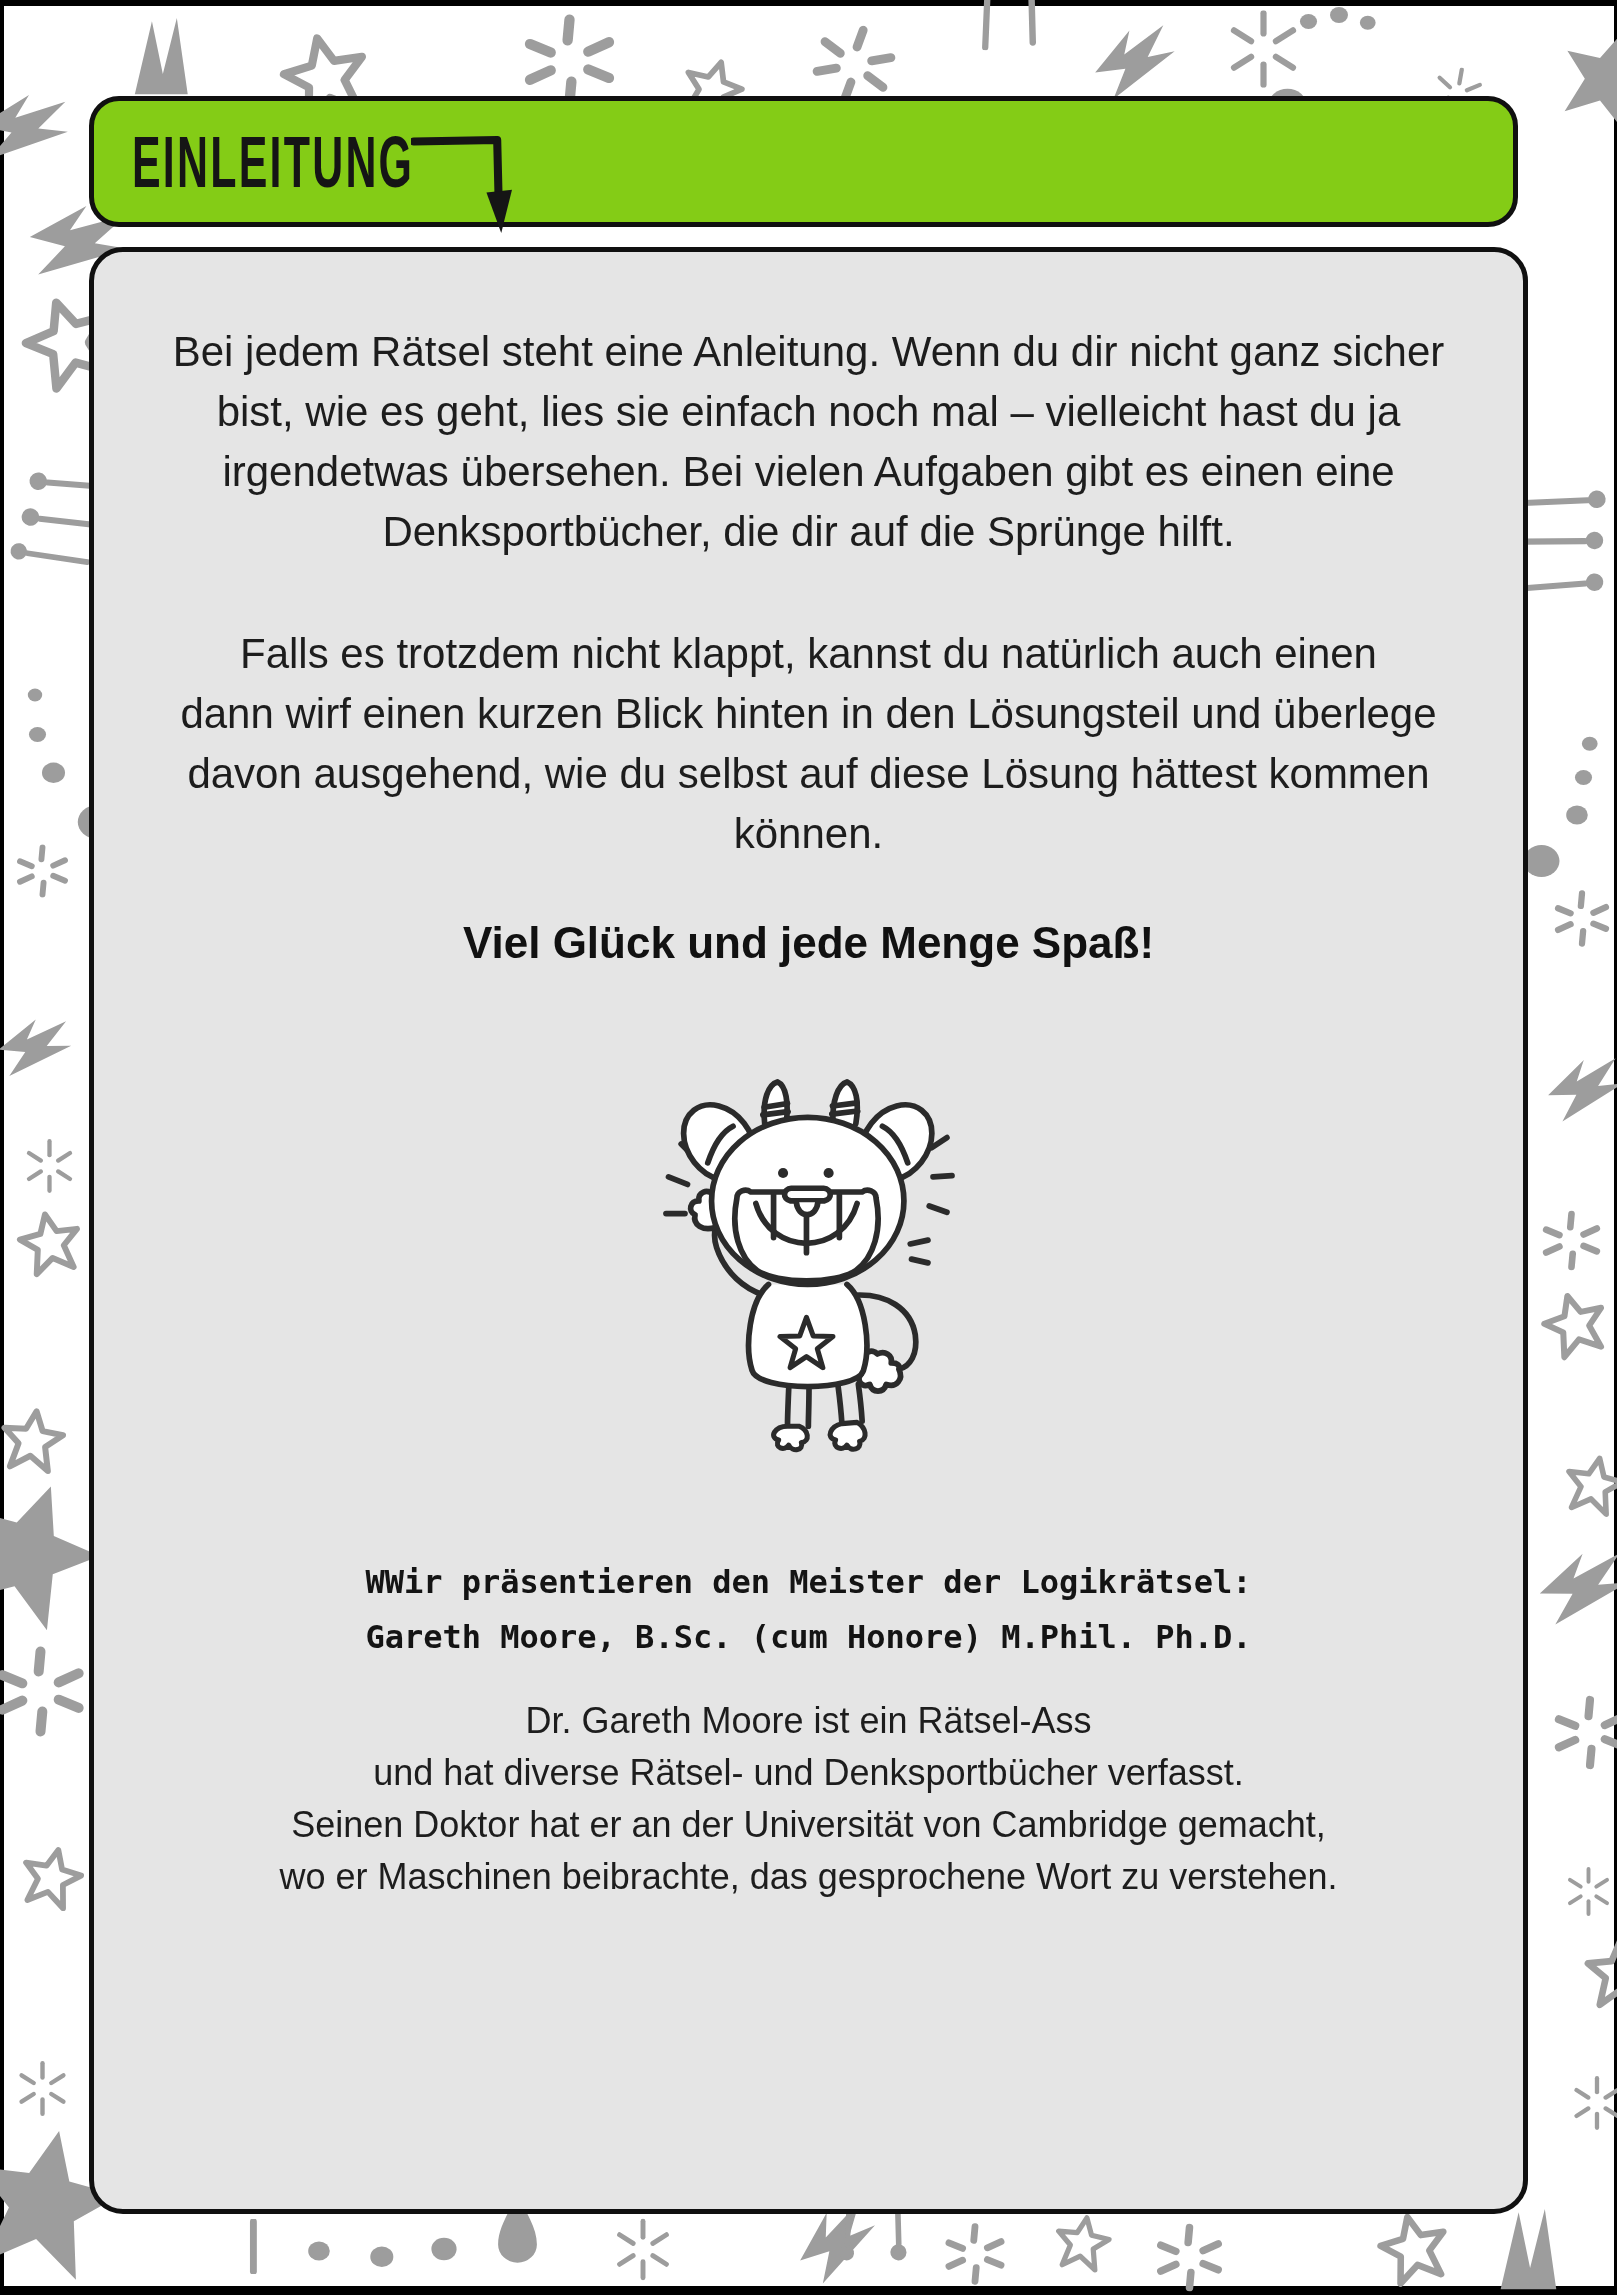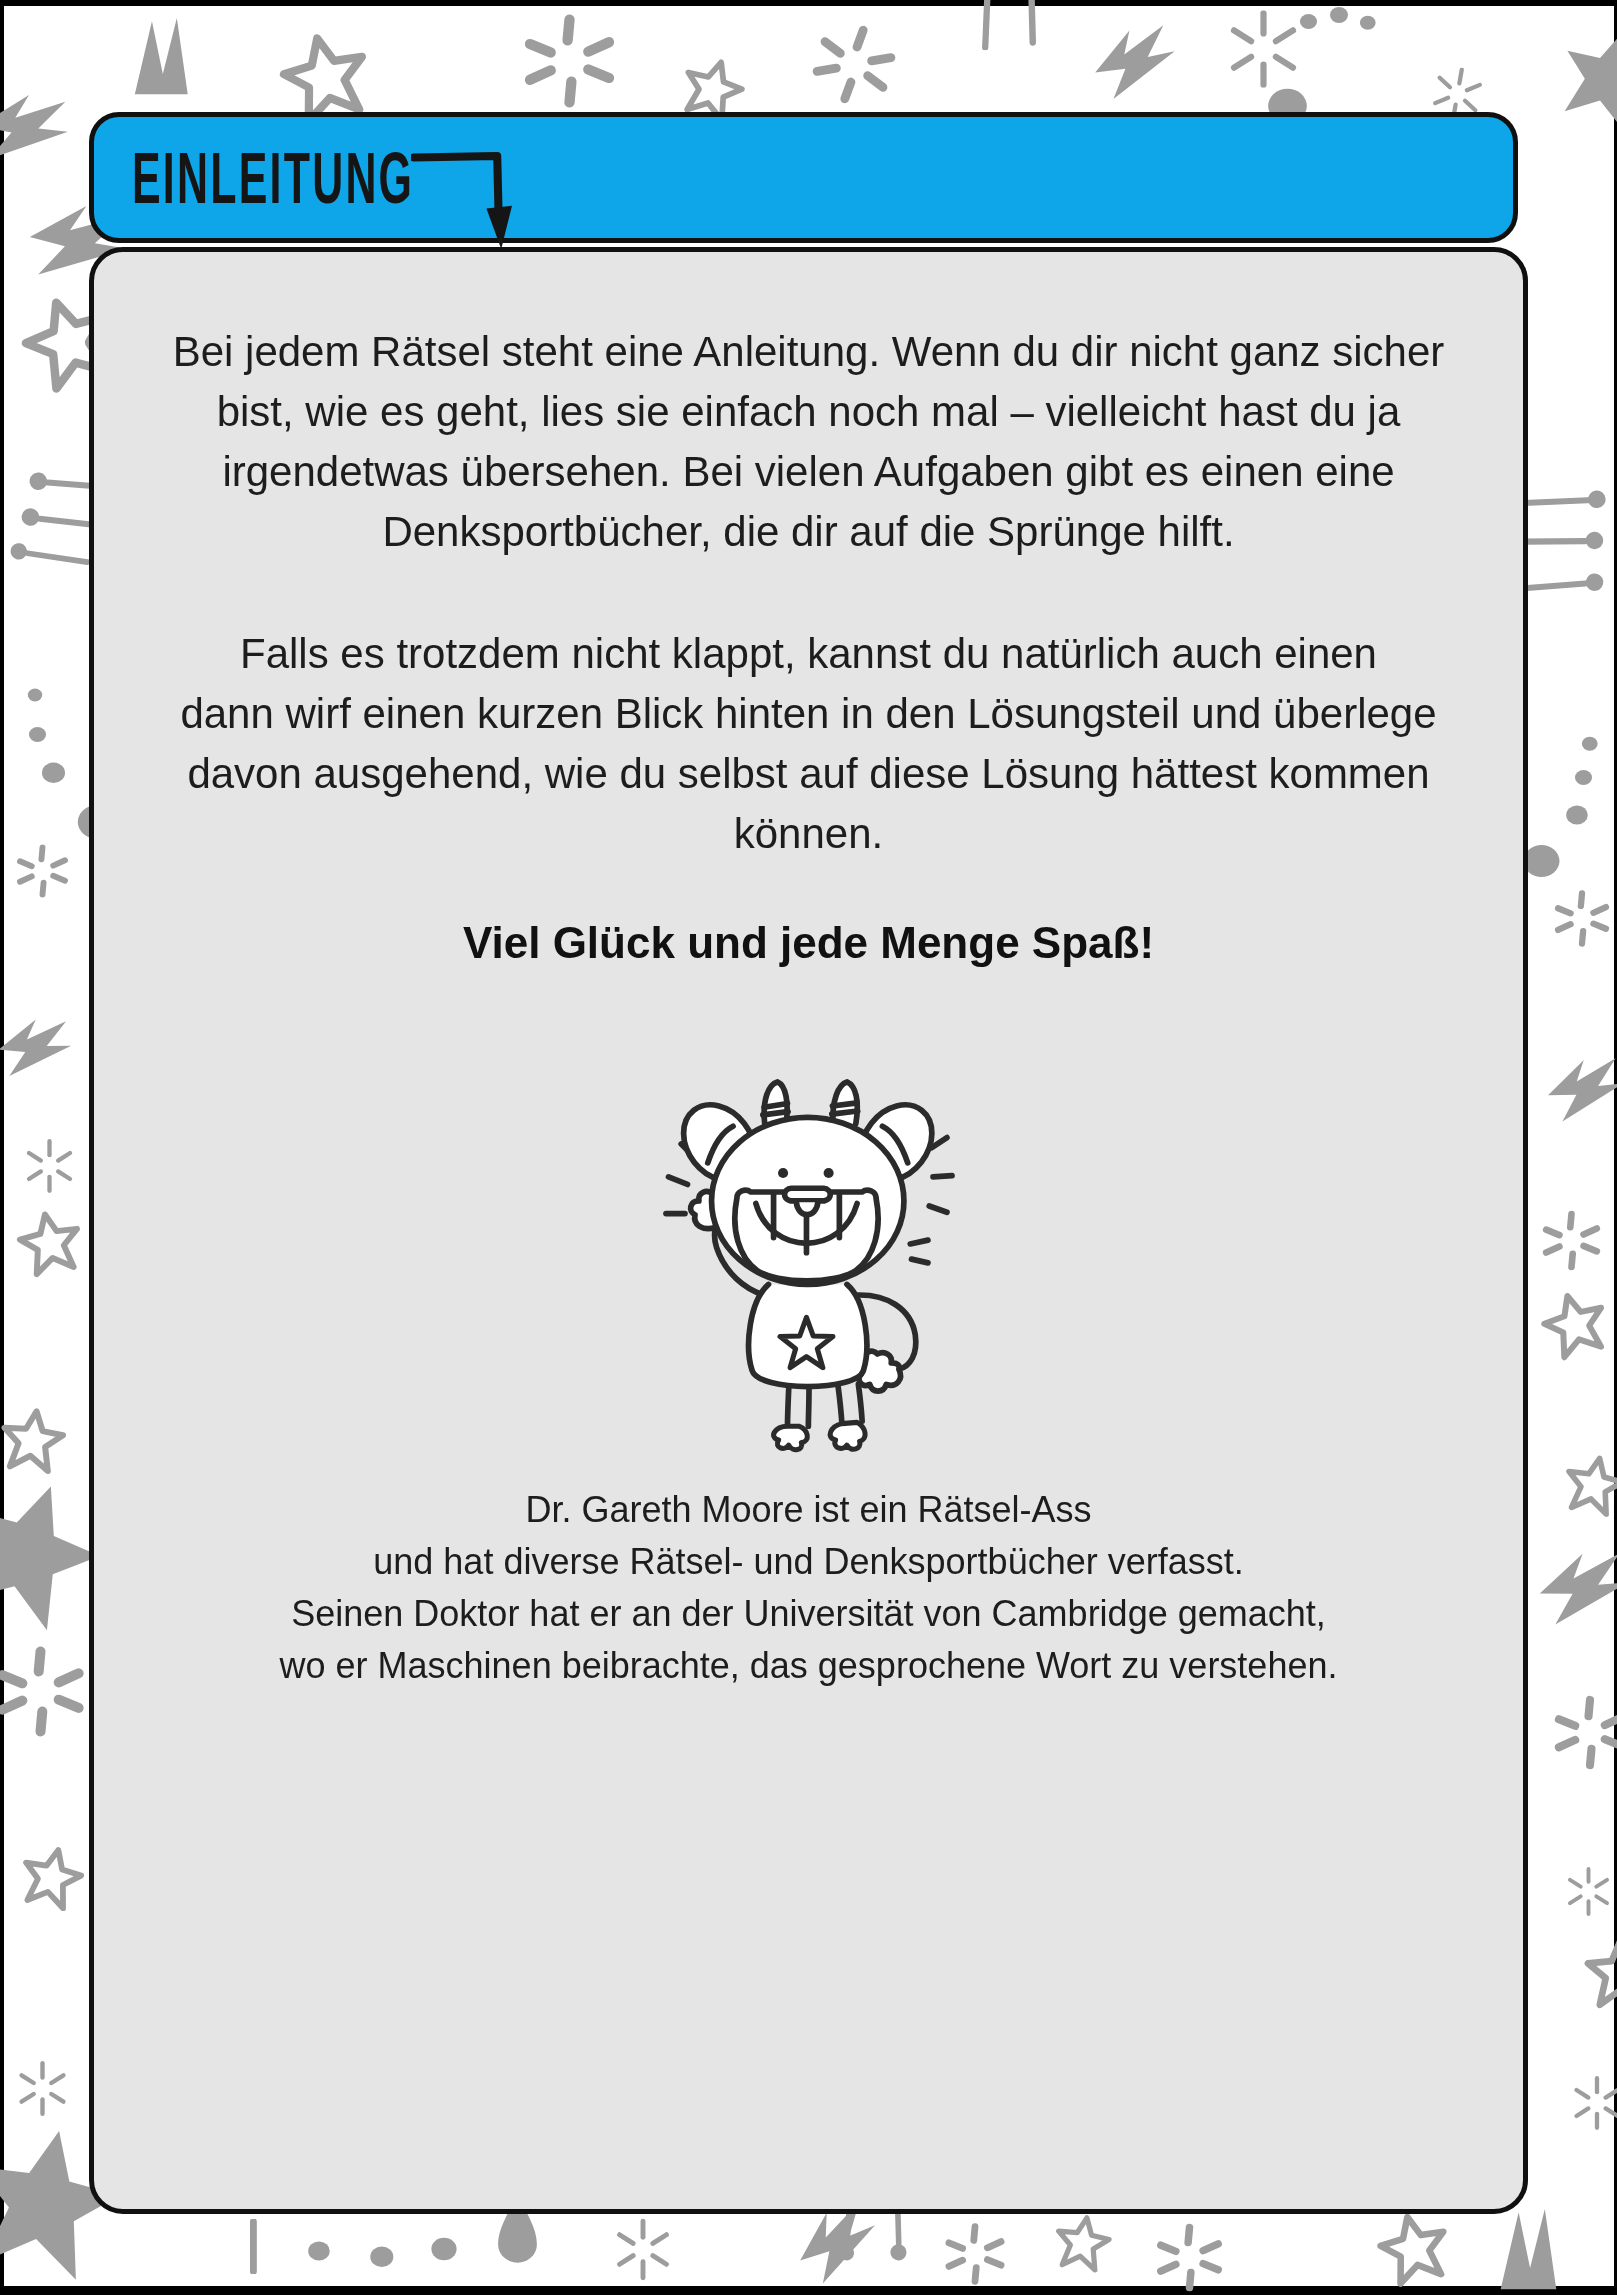--- a/index.html
+++ b/index.html
@@ -10,22 +10,22 @@
   
   .edge{position:absolute;background:#000;}
   .edge.top{left:0;top:0;width:1617px;height:6px;}
   .edge.bottom{left:0;bottom:0;width:1617px;height:8.8px;}
   .edge.left{left:0;top:0;width:4px;height:2295px;}
   .edge.right{right:0;top:0;width:2.7px;height:2295px;}
 
   
   .header-box{
     position:absolute;left:89px;top:96px;width:1419px;height:121px;
-    border:5.4px solid #101010;border-radius:30px;background:#0ea5e9;
-    display:flex;align-items:center;z-index:3;margin-top:16px;
+    border:5.4px solid #101010;border-radius:30px;background:#84cc16;
+    display:flex;align-items:center;z-index:3;
   }
   .title{
     font-size:65px;font-weight:700;letter-spacing:3.4px;color:#151515;
     transform:scale(0.66,1.12);transform-origin:left center;
     margin-left:38px;white-space:nowrap;
   }
   .title-arrow{position:absolute;left:317px;top:31px;}
   .main-box{
     position:absolute;left:89px;top:247px;width:1429px;height:1957px;
     border:5.4px solid #101010;border-radius:34px;background:#e5e5e5;
@@ -386,20 +386,24 @@
 
           <path d="M232,190 L283,190 C296,191 298,207 284,210 L231,210 C217,207 219,191 232,190 Z" fill="#fff"></path>
           <path d="M240,212 C242,238 272,238 274,212" fill="#fff"></path>
 
           <circle cx="219" cy="166" r="8" fill="#2b2b2b" stroke="none"></circle>
           <circle cx="291" cy="166" r="8" fill="#2b2b2b" stroke="none"></circle>
         </g>
       </svg>
     </div>
 
+    <div class="presenter">
+      <div>WWir präsentieren den Meister der Logikrätsel:</div>
+      <div>Gareth Moore, B.Sc. (cum Honore) M.Phil. Ph.D.</div>
+    </div>
 
     <div class="bio">
       <div>Dr. Gareth Moore ist ein Rätsel-Ass</div>
       <div>und hat diverse Rätsel- und Denksportbücher verfasst.</div>
       <div>Seinen Doktor hat er an der Universität von Cambridge gemacht,</div>
       <div>wo er Maschinen beibrachte, das gesprochene Wort zu verstehen.</div>
     </div>
 
   </div>
 </div>

